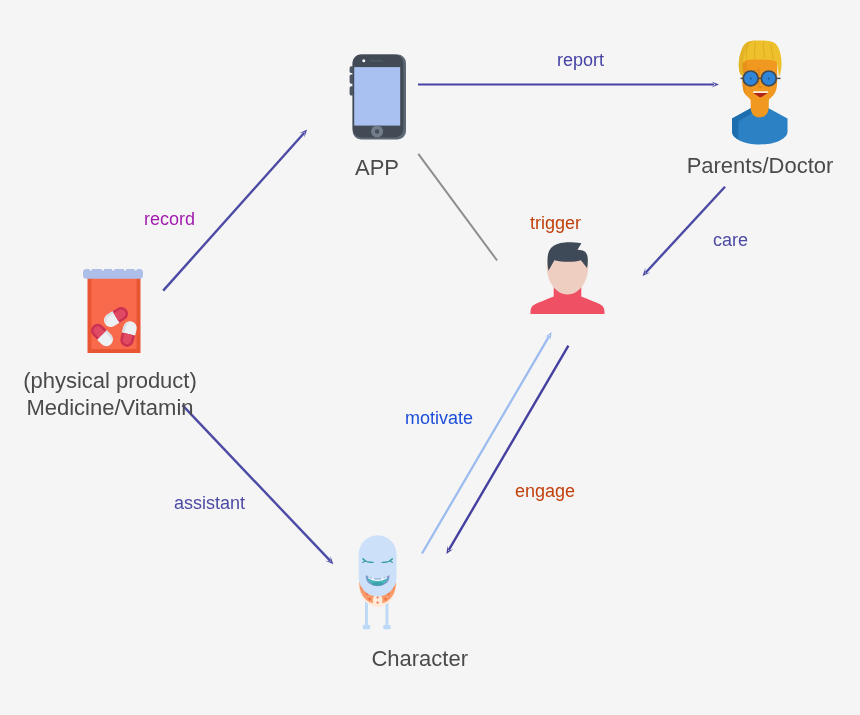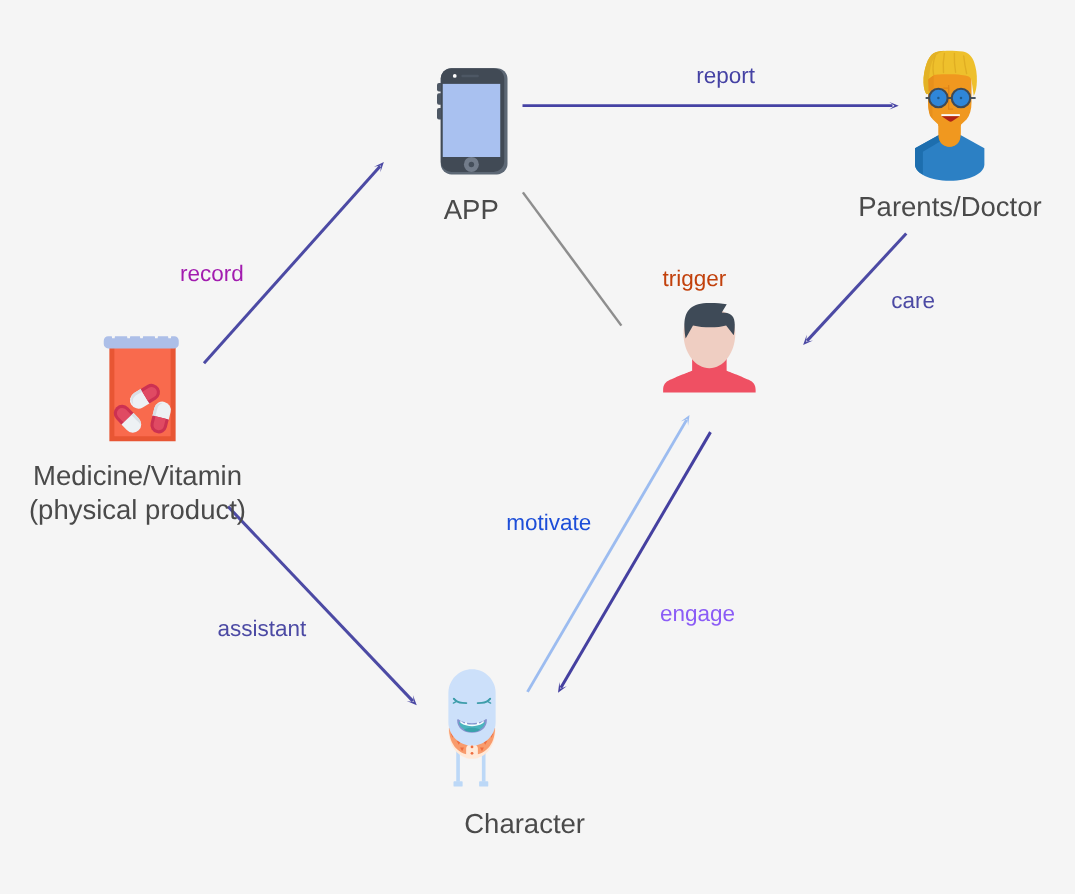--- a/index.html
+++ b/index.html
@@ -183,29 +183,29 @@
   </svg>
 
   <div>
     <div class="node-label" style="left:287px;top:154px;width:180px;">
       <div>APP</div>
     </div>
     <div class="node-label" style="left:670px;top:152px;width:180px;">
       <div>Parents/Doctor</div>
     </div>
     <div class="node-label" style="left:20px;top:367px;width:180px;">
+      <div>(physical product)</div>
       <div>Medicine/Vitamin</div>
-      <div>(physical product)</div>
     </div>
     <div class="node-label" style="left:288px;top:645px;width:180px;text-align:right;">
       <div>Character</div>
     </div>
 
     <div class="edge-label" style="left:557px;top:50px;color:#4542a4;">report</div>
     <div class="edge-label" style="left:144px;top:209px;color:#a21caf;">record</div>
     <div class="edge-label" style="left:530px;top:173px;color:#c2410c;margin-top:40px;">trigger</div>
     <div class="edge-label" style="left:713px;top:230px;color:#4c4aa4;">care</div>
     <div class="edge-label" style="left:405px;top:408px;color:#1d4ed8;">motivate</div>
-    <div class="edge-label" style="left:528px;top:481px;color:#8b5cf6;">engage</div>
+    <div class="edge-label" style="left:515px;top:481px;color:#c2410c;">engage</div>
     <div class="edge-label" style="left:174px;top:493px;color:#4c4aa4;">assistant</div>
   </div>
 
 </div>
 
 </body></html>

